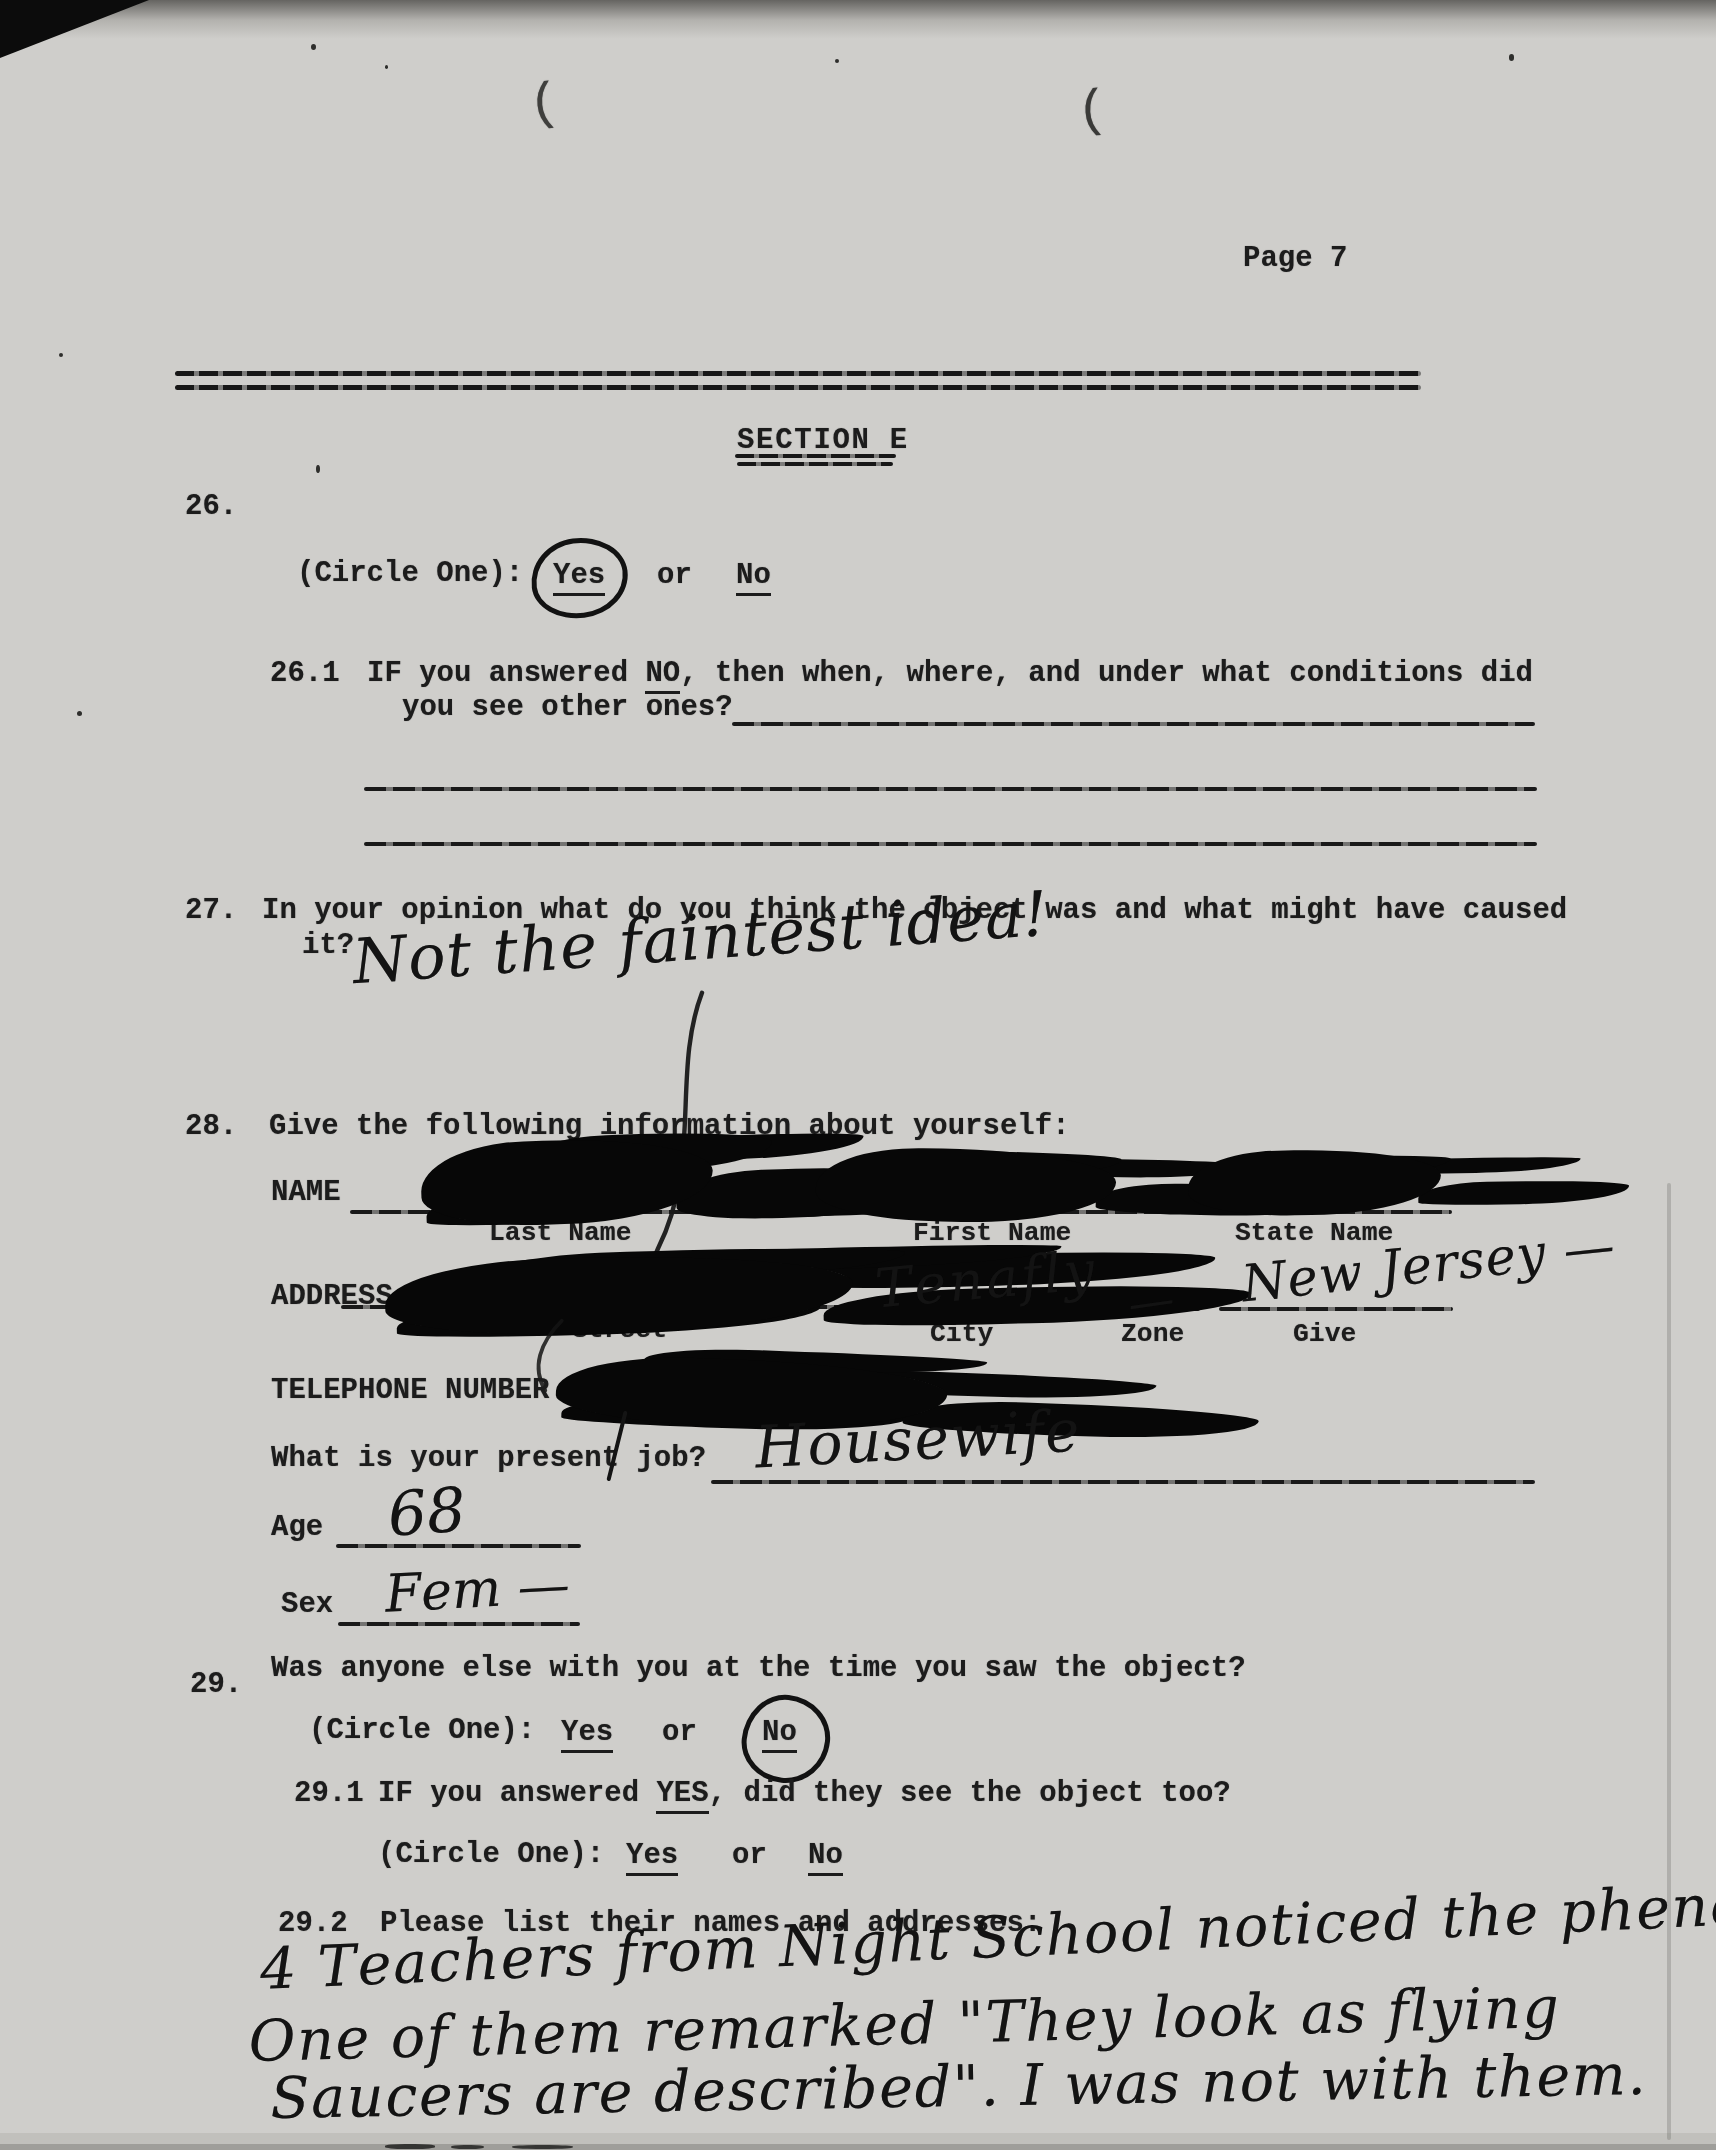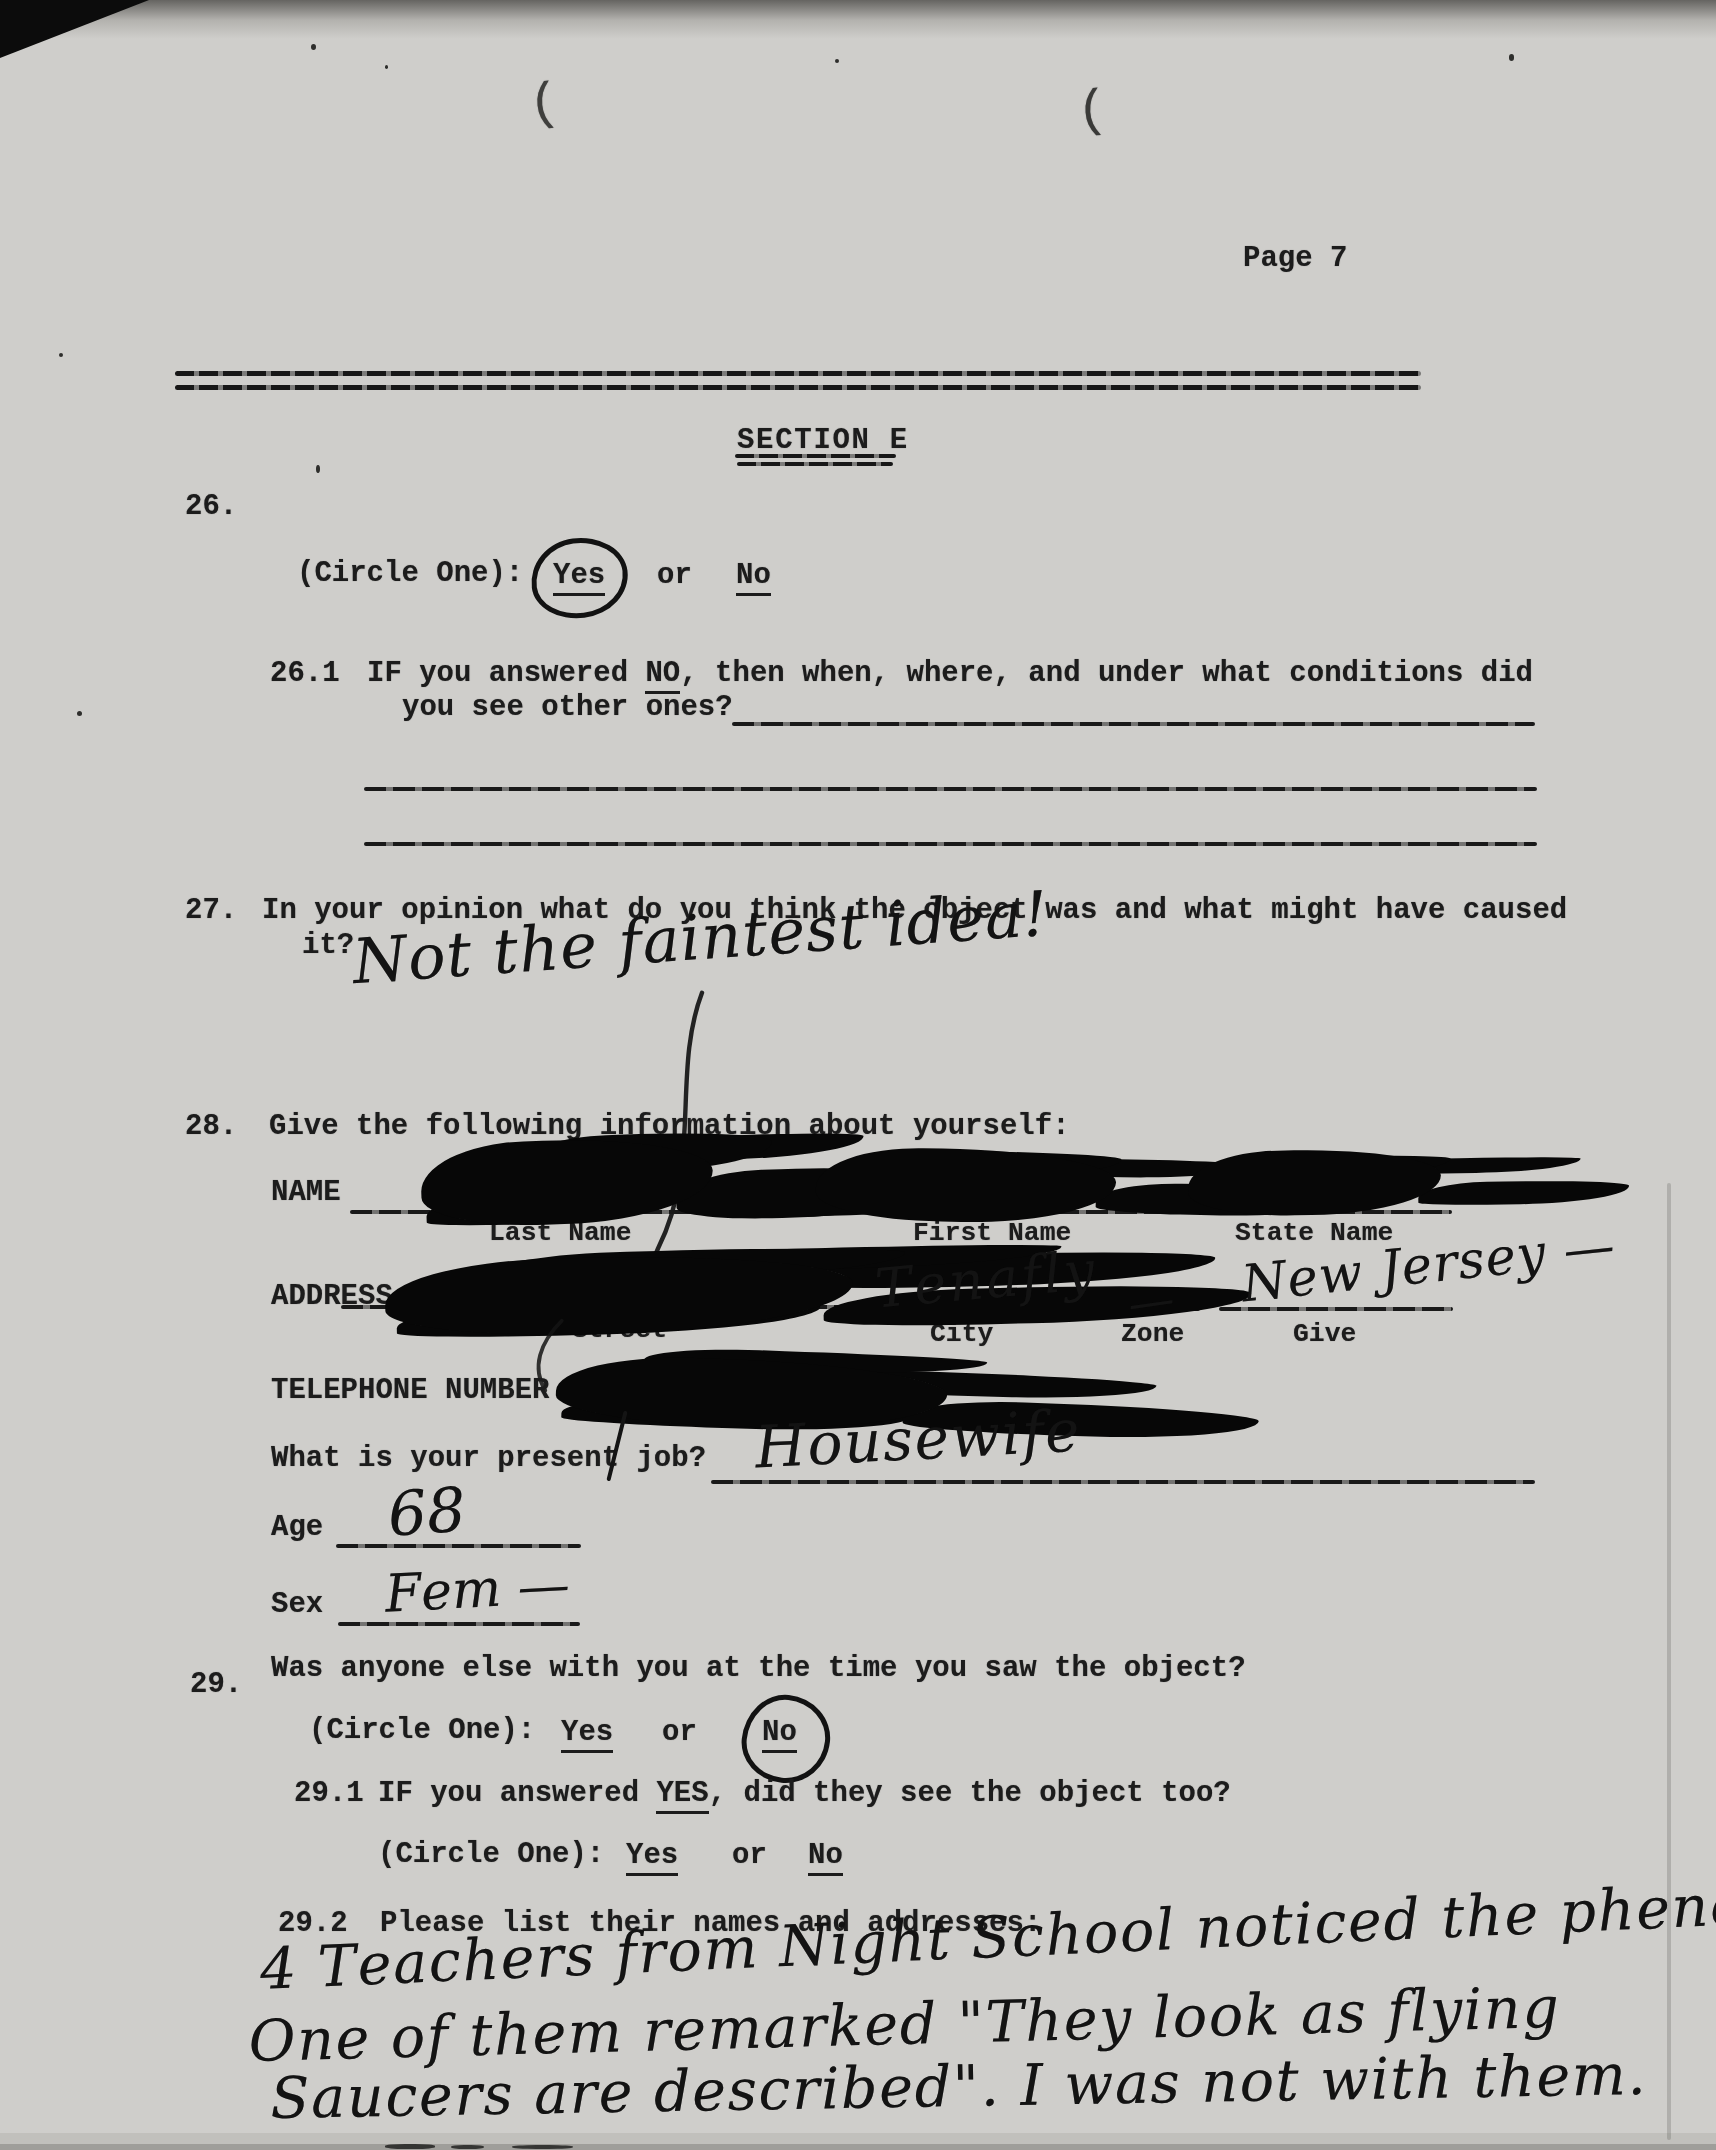--- a/index.html
+++ b/index.html
@@ -143,21 +143,21 @@
 
   <span class="t" style="left:271px;top:1443px;">What is your present job?</span>
   <div class="stroke-slash" style="left:615px;top:1410px;height:72px;transform:rotate(14deg);"></div>
   <div class="ans" style="left:711px;top:1480px;width:824px;"></div>
   <span class="hw" style="left:755px;top:1410px;font-size:58px;letter-spacing:1.7px;transform:rotate(-3deg);">Housewife</span>
 
   <span class="t" style="left:271px;top:1512px;">Age</span>
   <div class="ans" style="left:336px;top:1544px;width:245px;"></div>
   <span class="hw" style="left:388px;top:1481px;font-size:61px;transform:rotate(-4deg);">68</span>
 
-  <span class="t" style="left:271px;top:1589px;">Sex</span>
+  <span class="t" style="left:281px;top:1589px;">Sex</span>
   <div class="ans" style="left:338px;top:1622px;width:242px;"></div>
   <span class="hw" style="left:385px;top:1563px;font-size:52px;transform:rotate(-3deg);">Fem —</span>
 
   <span class="t" style="left:190px;top:1653px;margin-top:16px;">29.</span>
   <span class="t" style="left:271px;top:1653px;">Was anyone else with you at the time you saw the object?</span>
 
   <span class="t" style="left:309px;top:1715px;">(Circle One):</span>
   <span class="t u" style="left:561px;top:1717px;">Yes</span>
   <span class="t" style="left:662px;top:1717px;">or</span>
   <span class="t u" style="left:762px;top:1717px;">No</span>

